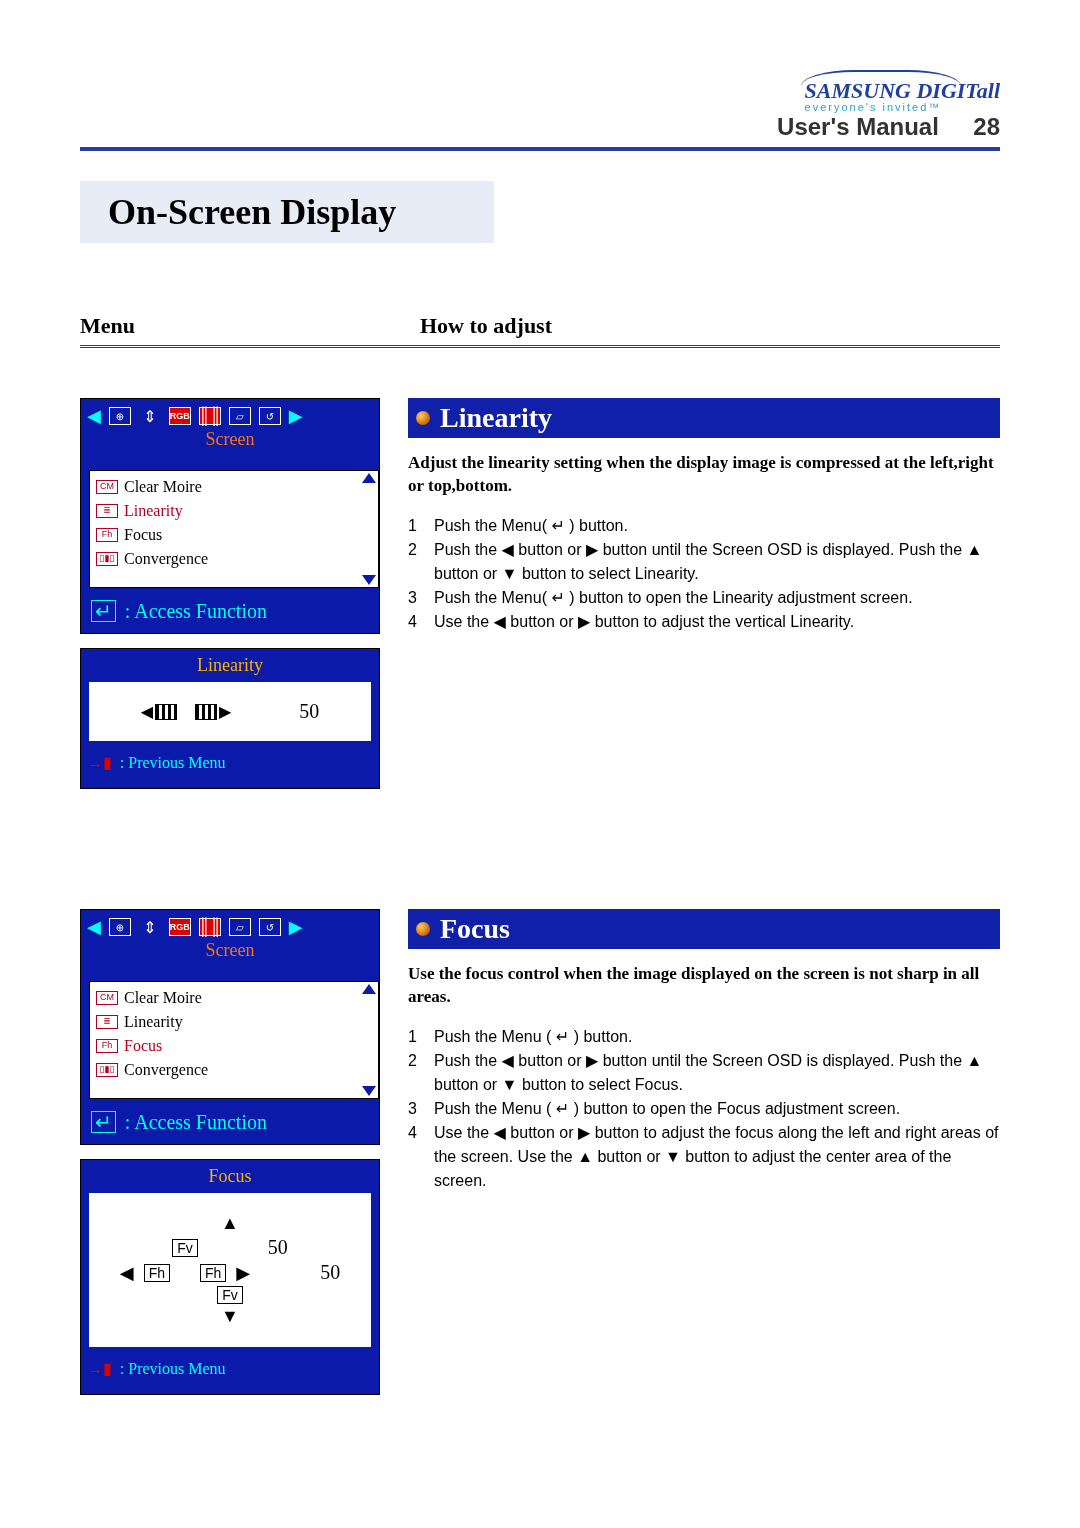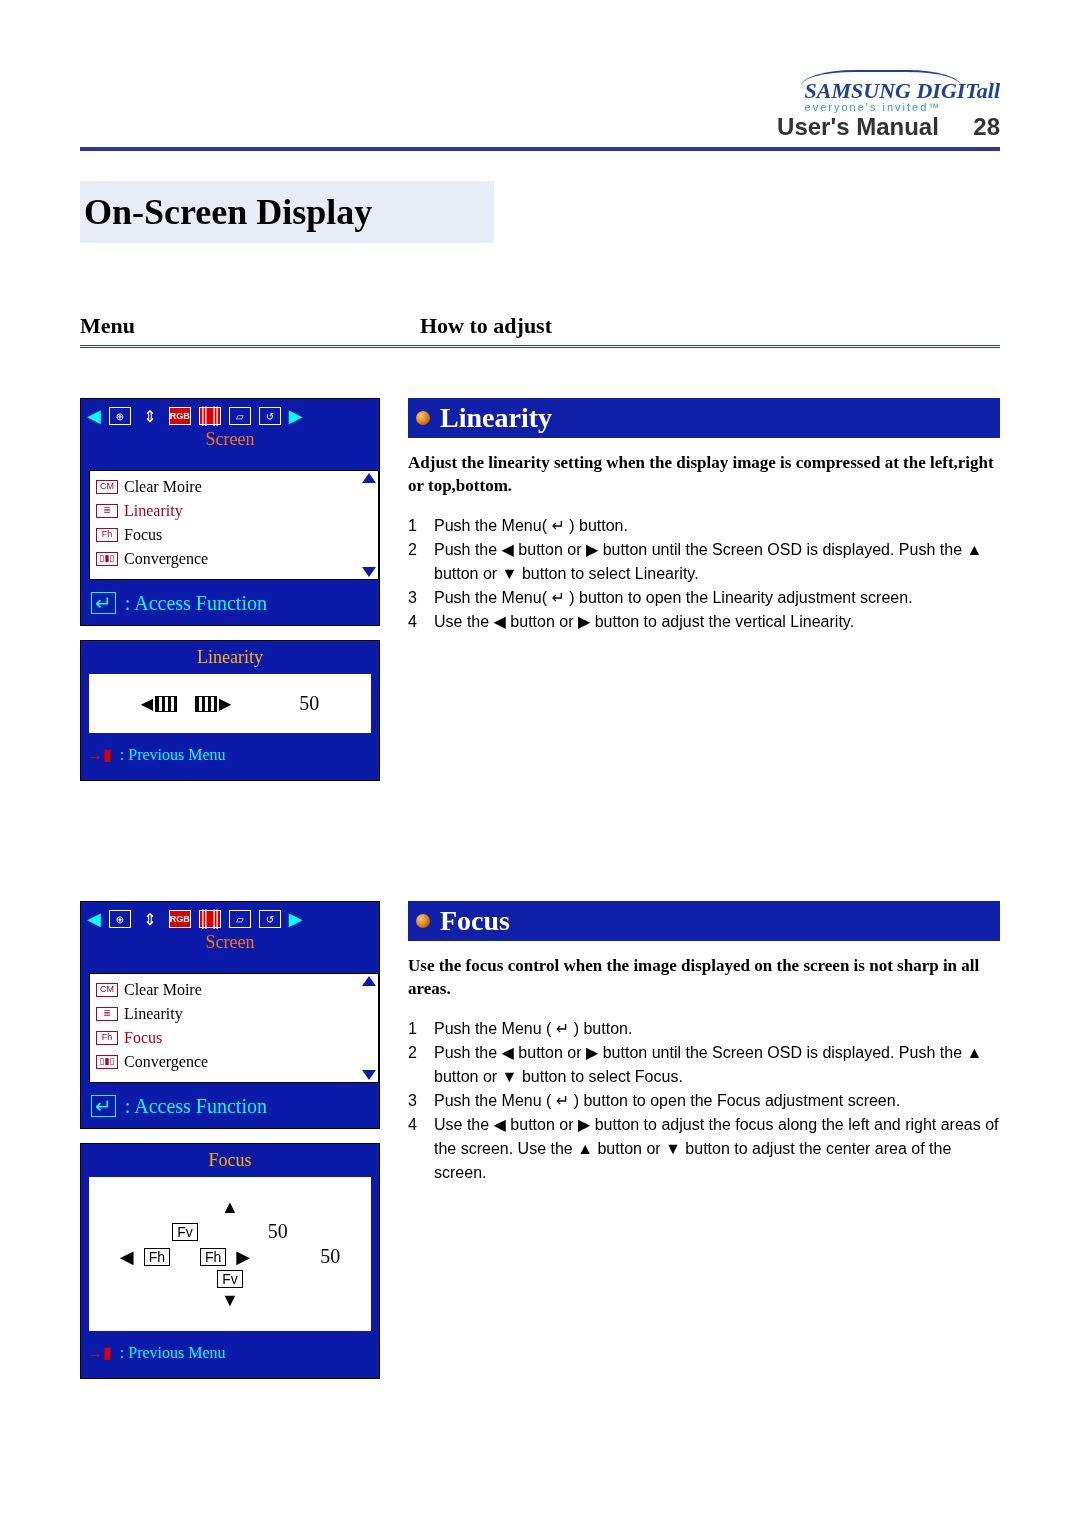--- a/index.html
+++ b/index.html
@@ -59,21 +59,21 @@
   }
   .um .pn {
     font-size: 24px;
     color: #333;
   }
   .hr1 { height: 4px; background: #2a3aa0; margin-top: 4px; }
   
   .banner {
     margin-top: 30px;
     background: linear-gradient(to right, #e8ecf6 0%, #e8ecf6 45%, #fff 45%, #fff 100%);
-    padding: 10px 4px;
+    padding: 10px 28px;
   }
   .banner h1 {
     margin: 0;
     font-family: "Times New Roman", serif;
     font-weight: bold;
     font-size: 36px;
     color: #000;
   }
   
   .mh-row {
@@ -127,21 +127,21 @@
     color:#f97316;
     font-size:18px;
     padding-bottom:20px;
   }
   .osd .menuwin {
     margin: 0 0 8px 8px;
     background:#fff;
     color:#000;
     border:1px solid #000;
     position:relative;
-    padding:4px 6px 8px 6px;
+    padding:4px 6px 16px 6px;
     font-family: "Times New Roman", serif;
     font-size:16px;
   }
   .menuwin .sc-up, .menuwin .sc-dn {
     position:absolute; right:2px; width:0;height:0;
     border-left:7px solid transparent;
     border-right:7px solid transparent;
   }
   .menuwin .sc-up { top:2px; border-bottom:10px solid #0b1aa8; }
   .menuwin .sc-dn { bottom:2px; border-top:10px solid #0b1aa8; }

